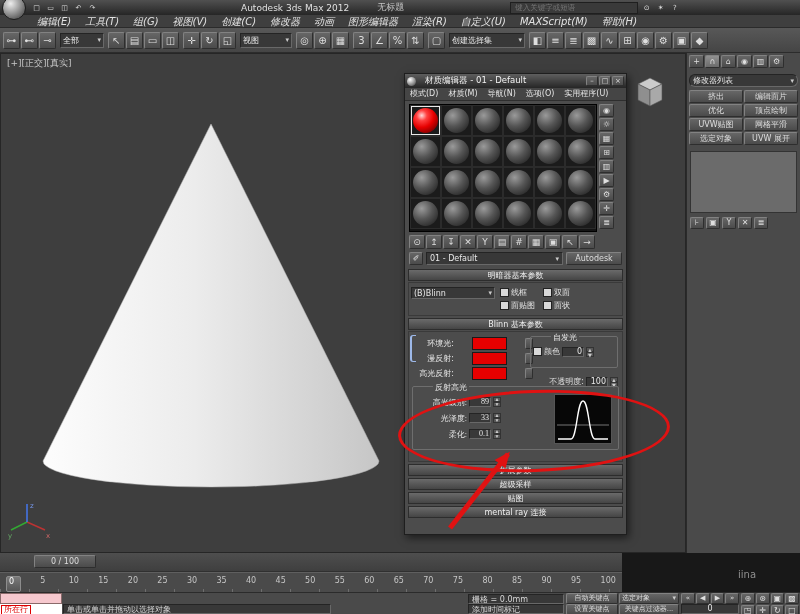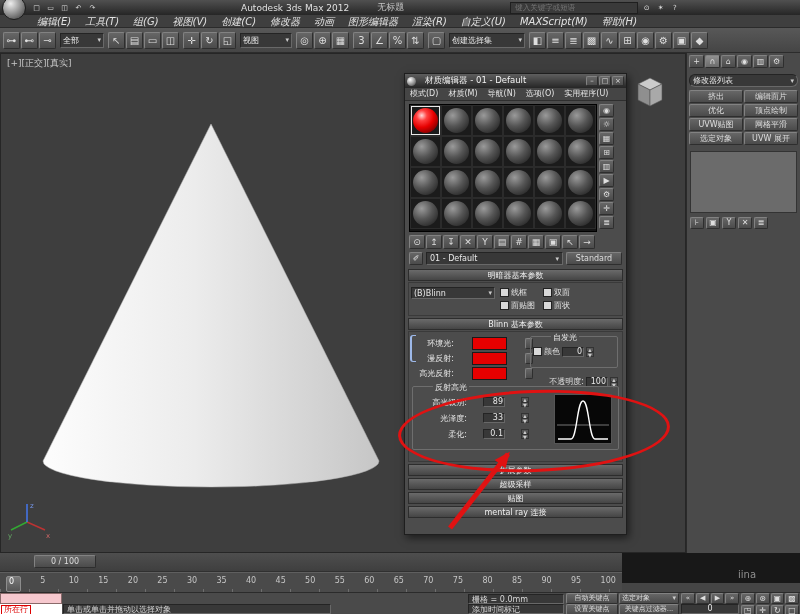--- a/index.html
+++ b/index.html
@@ -61,21 +61,21 @@
   
   #timeline{position:absolute;left:0;top:553px;width:800px;height:39px;background:#454545;}
   .tl-slider-row{position:absolute;left:0;top:0;width:622px;height:18px;background:linear-gradient(#4e4e4e,#3f3f3f);border-bottom:1px solid #303030;}
   .tl-slider{position:absolute;left:34px;top:2px;width:62px;height:13px;font-size:8px;line-height:11px;}
   .tl-ruler{position:absolute;left:0;top:19px;width:622px;height:20px;background:#4a4a4a;border-top:1px solid #5f5f5f;
             display:flex;justify-content:space-between;padding:3px 6px 0;box-sizing:border-box;}
   .tl-ruler::after{content:"";position:absolute;left:0;bottom:0;width:100%;height:3px;
             background:repeating-linear-gradient(90deg,#6e6e6e 0 1px,transparent 1px 29px);}
   .tick{font-size:8px;color:#c6c6c6;min-width:9px;}
   .tick:first-child{background:linear-gradient(#7a7a7a,#565656);border:1px solid #8d8d8d;padding:0 2px;color:#fff;border-radius:2px;}
-  .tl-right{position:absolute;left:622px;top:0;width:178px;height:30px;background:#181818;}
+  .tl-right{position:absolute;left:622px;top:0;width:178px;height:39px;background:#181818;}
   .watermark{position:absolute;left:116px;top:16px;color:#8f8f8f;font-size:10px;}
 
   
   #statusbar{position:absolute;left:0;top:592px;width:800px;height:22px;background:#4a4a4a;border-top:1px solid #2b2b2b;box-sizing:border-box;font-size:8px;}
   .sb{position:absolute;box-sizing:border-box;}
   #sb-pink{left:0;top:0;width:62px;height:11px;background:#f6c8ce;border:1px solid #8a6a6a;}
   #sb-white{left:0;top:11px;width:62px;height:11px;background:#fff;}
   .redtag{display:inline-block;margin:1px 0 0 1px;padding:0 2px;border:1px solid #d00;color:#d00;font-size:8px;line-height:8px;}
   .sb-field{padding:0 3px;line-height:9px;color:#d8d8d8;overflow:hidden;white-space:nowrap;}
   #sb-status{left:63px;top:1px;width:268px;height:10px;}
@@ -135,21 +135,21 @@
   .si-group{position:absolute;right:4px;top:4px;width:86px;height:30px;border:1px solid #6e6e6e;border-radius:2px;}
   .glabel{position:absolute;top:-5px;left:20px;background:#4c4c4c;padding:0 2px;font-size:8px;color:#e5e5e5;}
   .si-row{display:flex;align-items:center;gap:2px;margin:9px 2px 0;font-size:8px;}
   .vfield{width:22px;height:10px;font-size:8px;text-align:right;padding:0 1px;line-height:8px;}
   .spinner{display:flex;flex-direction:column;width:8px;gap:0;}
   .spinner i{font-style:normal;font-size:5px;line-height:4px;height:5px;color:#ccc;background:#565656;border:1px solid #333;box-sizing:border-box;text-align:center;}
   .op-row{position:absolute;right:4px;top:44px;display:flex;align-items:center;gap:2px;font-size:8px;}
   .olabel{width:42px;text-align:right;white-space:nowrap;}
   .spec-group{position:absolute;left:3px;right:3px;top:54px;height:62px;border:1px solid #6e6e6e;border-radius:2px;}
   .spec-rows{position:absolute;left:4px;top:7px;}
-  .srow{display:flex;align-items:center;gap:16px;height:16px;font-size:8px;}
+  .srow{display:flex;align-items:center;gap:2px;height:16px;font-size:8px;font-family:Liberation Serif, serif;}
   .slabel{width:50px;text-align:right;color:#e5e5e5;white-space:nowrap;}
   .graph{position:absolute;right:6px;top:7px;width:56px;height:48px;background:#070707;border:1px solid #555;}
 
   
   #ellipse{position:absolute;left:398px;top:390px;width:266px;height:76px;border:3px solid var(--annotation-red,#e01212);
            border-radius:50%;transform:rotate(-2deg);z-index:9;pointer-events:none;}
   #arrow{position:absolute;left:420px;top:430px;z-index:9;pointer-events:none;}
 </style>
 </head>
 <body>
@@ -494,21 +494,21 @@
         <span class="mbtn">▣</span>
         <span class="mbtn">↖</span>
         <span class="mbtn">→</span>
       </div>
     <div class="me-name-row">
       <span class="dropper">✐</span>
       <span class="me-name-drop">
         <span>01 - Default</span>
           <i class="da">▾</i>
       </span>
-      <span class="std-btn">Standard</span>
+      <span class="std-btn">Autodesk</span>
     </div>
 
     <div class="rollout-header">明暗器基本参数</div>
     <div class="shader-content">
       <span class="shader-drop">
         <span>(B)Blinn</span>
           <i class="da">▾</i>
       </span>
       <div class="cb-grid">
           <label class="cb">

